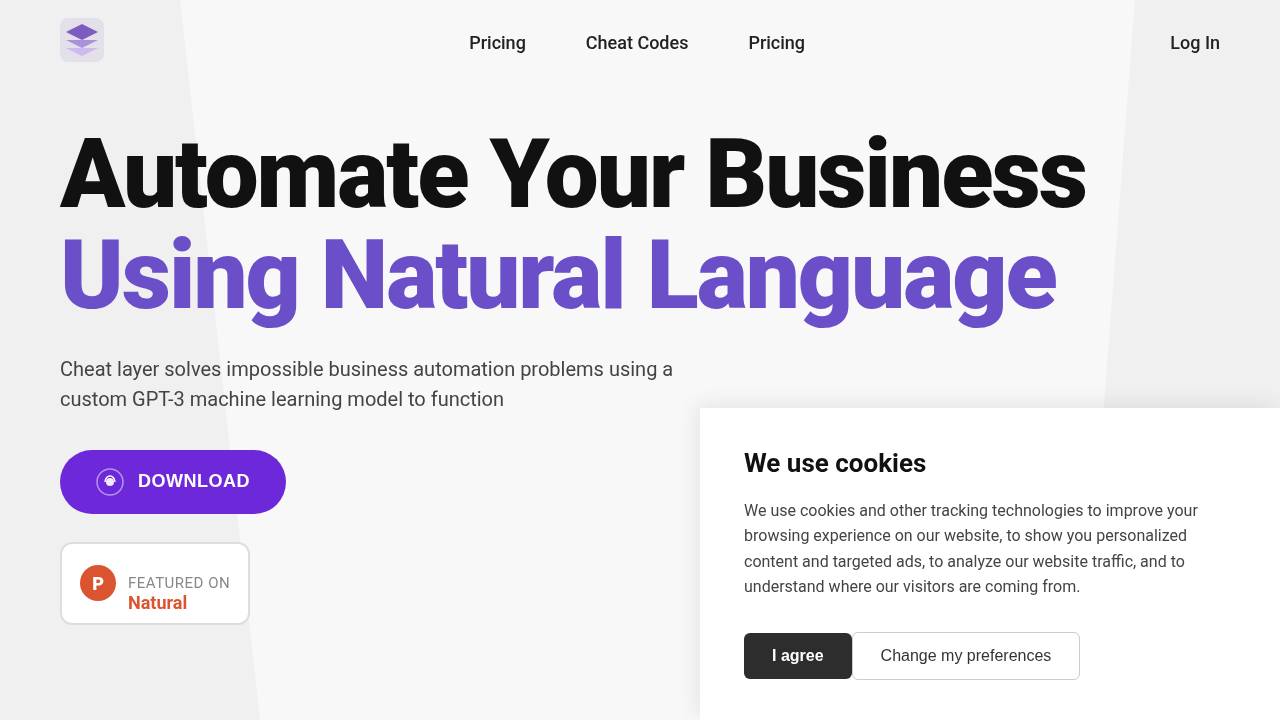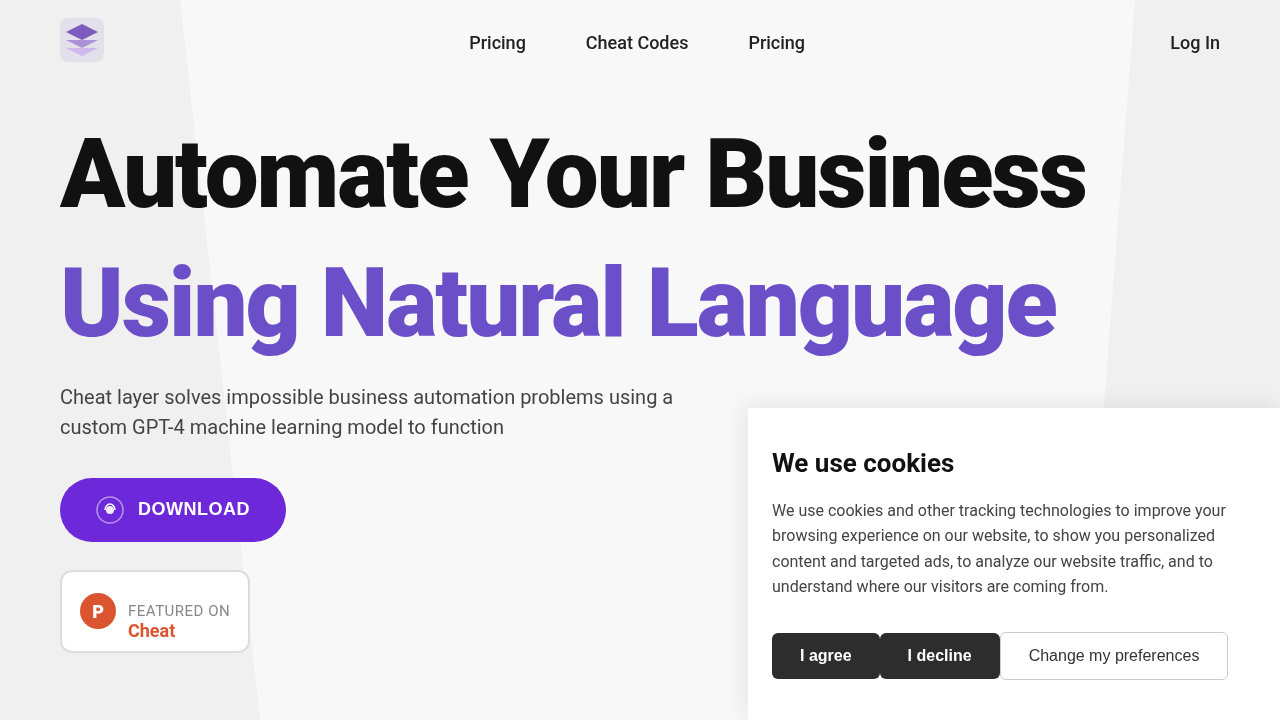--- a/index.html
+++ b/index.html
@@ -125,21 +125,20 @@
       line-height: 1.05;
       letter-spacing: -2px;
     }
 
     .hero-title-purple {
       font-size: 96px;
       font-weight: 900;
       color: #6a4fc8;
       line-height: 1.05;
       letter-spacing: -2px;
-      margin-top: 28px;
     }
 
     .hero-subtitle {
       font-size: 20px;
       color: #444;
       margin-top: 28px;
       max-width: 660px;
       line-height: 1.5;
     }
 
@@ -206,23 +205,23 @@
       font-size: 18px;
       font-weight: 700;
       color: #da552f;
     }
 
     
     .cookie-overlay {
       position: fixed;
       bottom: 0;
       right: 0;
-      width: 532px;
+      width: 580px;
       background: white;
-      padding: 40px 24px;
+      padding: 40px 44px;
       z-index: 100;
       box-shadow: -4px -4px 20px rgba(0,0,0,0.08);
     }
 
     .cookie-title {
       font-size: 26px;
       font-weight: 700;
       color: #111;
       margin-bottom: 20px;
     }
@@ -301,45 +300,44 @@
   </div>
 
   <div class="navbar-right">
     <span class="login-link">Log In</span>
   </div>
 </nav>
 
 <section class="hero">
   <h1 class="hero-title-black">Automate Your Business</h1>
   <h1 class="hero-title-purple">Using Natural Language</h1>
-  <p class="hero-subtitle">Cheat layer solves impossible business automation problems using a custom GPT-4 machine learning model to function</p>
+  <p class="hero-subtitle">Cheat layer solves impossible business automation problems using a custom GPT-3 machine learning model to function</p>
 
   <div class="hero-cta">
     <button class="download-btn">
       <svg class="download-btn-icon" viewBox="0 0 28 28" fill="none" xmlns="http://www.w3.org/2000/svg">
         <circle cx="14" cy="14" r="13" stroke="rgba(255,255,255,0.5)" stroke-width="1.5"></circle>
         <path d="M9 14 C9 10.5 11.5 8 14 8 C16.5 8 19 10.5 19 14" stroke="white" stroke-width="1.5" fill="none"></path>
         <circle cx="14" cy="14" r="4" fill="white" opacity="0.9"></circle>
       </svg>
       <span>DOWNLOAD</span>
     </button>
   </div>
 
   <div class="product-hunt-badge" style="display:inline-flex; margin-top:28px;">
     <div class="ph-logo">P</div>
     <div>
       <div class="ph-text-small">FEATURED ON</div>
       <div class="ph-text-large">
-        <span>Cheat</span>
+        <span>Natural</span>
       </div>
     </div>
   </div>
 </section>
 
 <div class="cookie-overlay">
   <h2 class="cookie-title">We use cookies</h2>
   <p class="cookie-text">We use cookies and other tracking technologies to improve your browsing experience on our website, to show you personalized content and targeted ads, to analyze our website traffic, and to understand where our visitors are coming from.</p>
   <div class="cookie-buttons">
     <button class="btn-agree">I agree</button>
-    <button class="btn-decline">I decline</button>
     <button class="btn-preferences">Change my preferences</button>
   </div>
 </div>
 
 </body></html>

